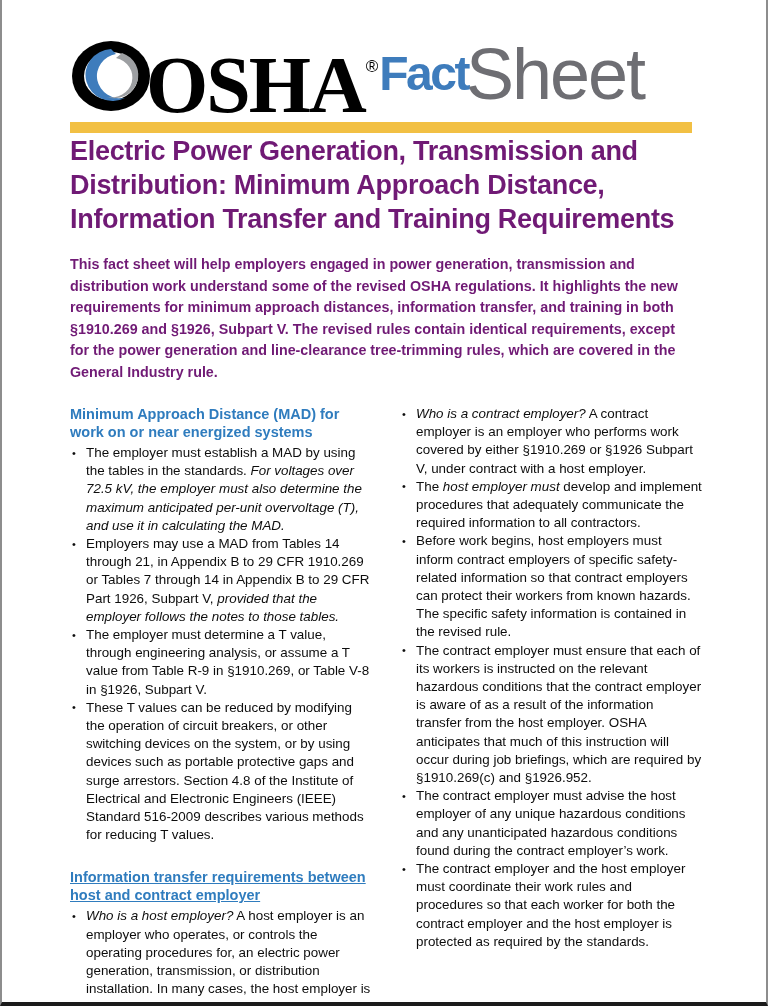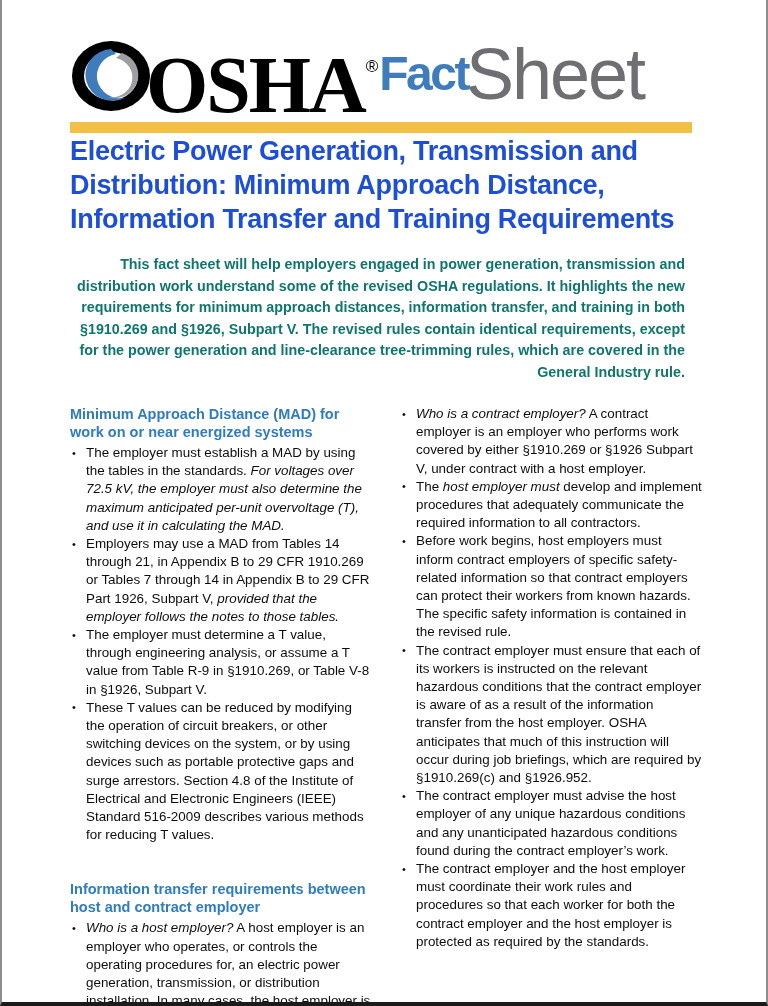--- a/index.html
+++ b/index.html
@@ -102,55 +102,55 @@
   }
 
   
   .doc-title {
     margin: 22px 0 12px 0;
     font-family: "Liberation Sans", sans-serif;
     font-weight: bold;
     font-size: 27px;
     line-height: 34px;
     letter-spacing: -0.3px;
-    color: #1d4ed8;
+    color: #701a75;
     width: 618px;
   }
 
   
   .intro {
     margin-top: 18px;
     width: 615px;
     font-family: "Liberation Sans", sans-serif;
     font-weight: bold;
     font-size: 14.3px;
     line-height: 21.5px;
-    color: #0f766e;
-    text-align: right;
+    color: #701a75;
   }
 
   
   .columns {
     margin-top: 22px;
     display: flex;
     gap: 28px;
   }
   .col {
     width: 304px;
   }
   .sec-head {
     font-family: "Liberation Sans", sans-serif;
     font-weight: bold;
     font-size: 14.5px;
     line-height: 18px;
     color: #2f7cbe;
     margin: 0 0 3px 0;
   }
   .sec-head.spaced {
-    margin-top: 36px;
+    margin-top: 24px;
+    text-decoration: underline;
   }
   ul.bullets {
     list-style: none;
     margin: 0;
     padding: 0;
   }
   ul.bullets li {
     position: relative;
     padding-left: 16px;
     font-family: "Liberation Sans", sans-serif;

